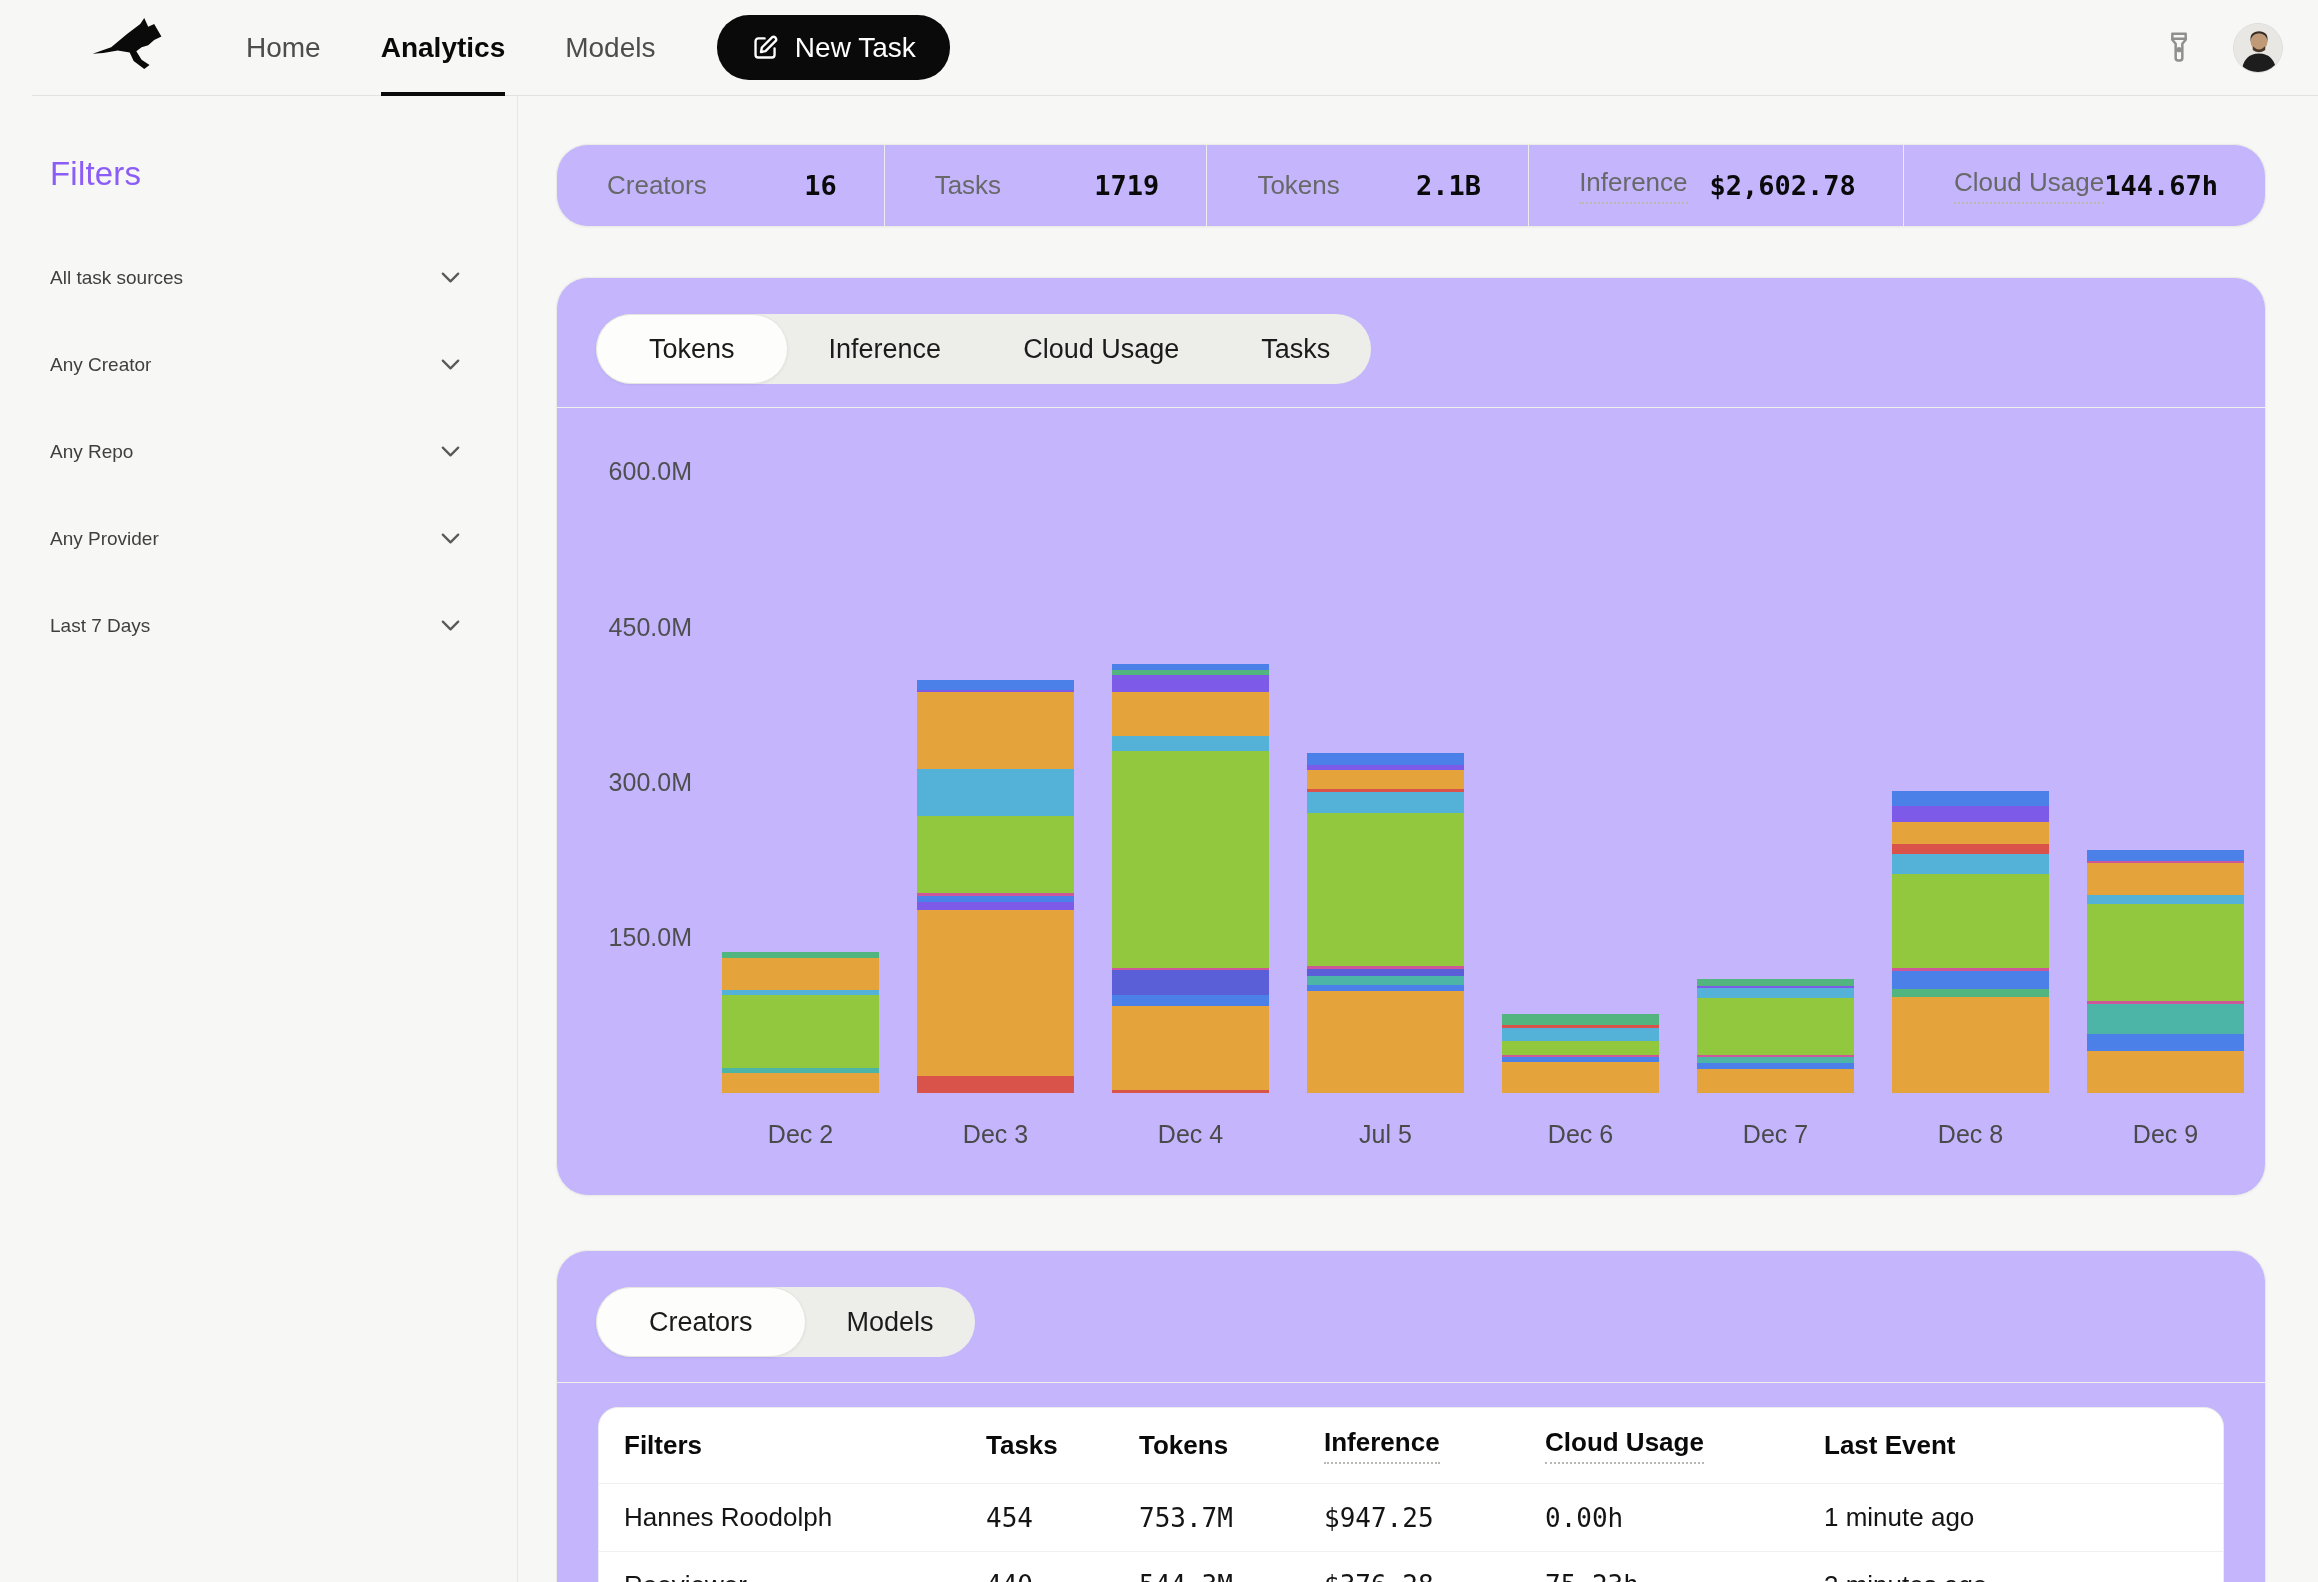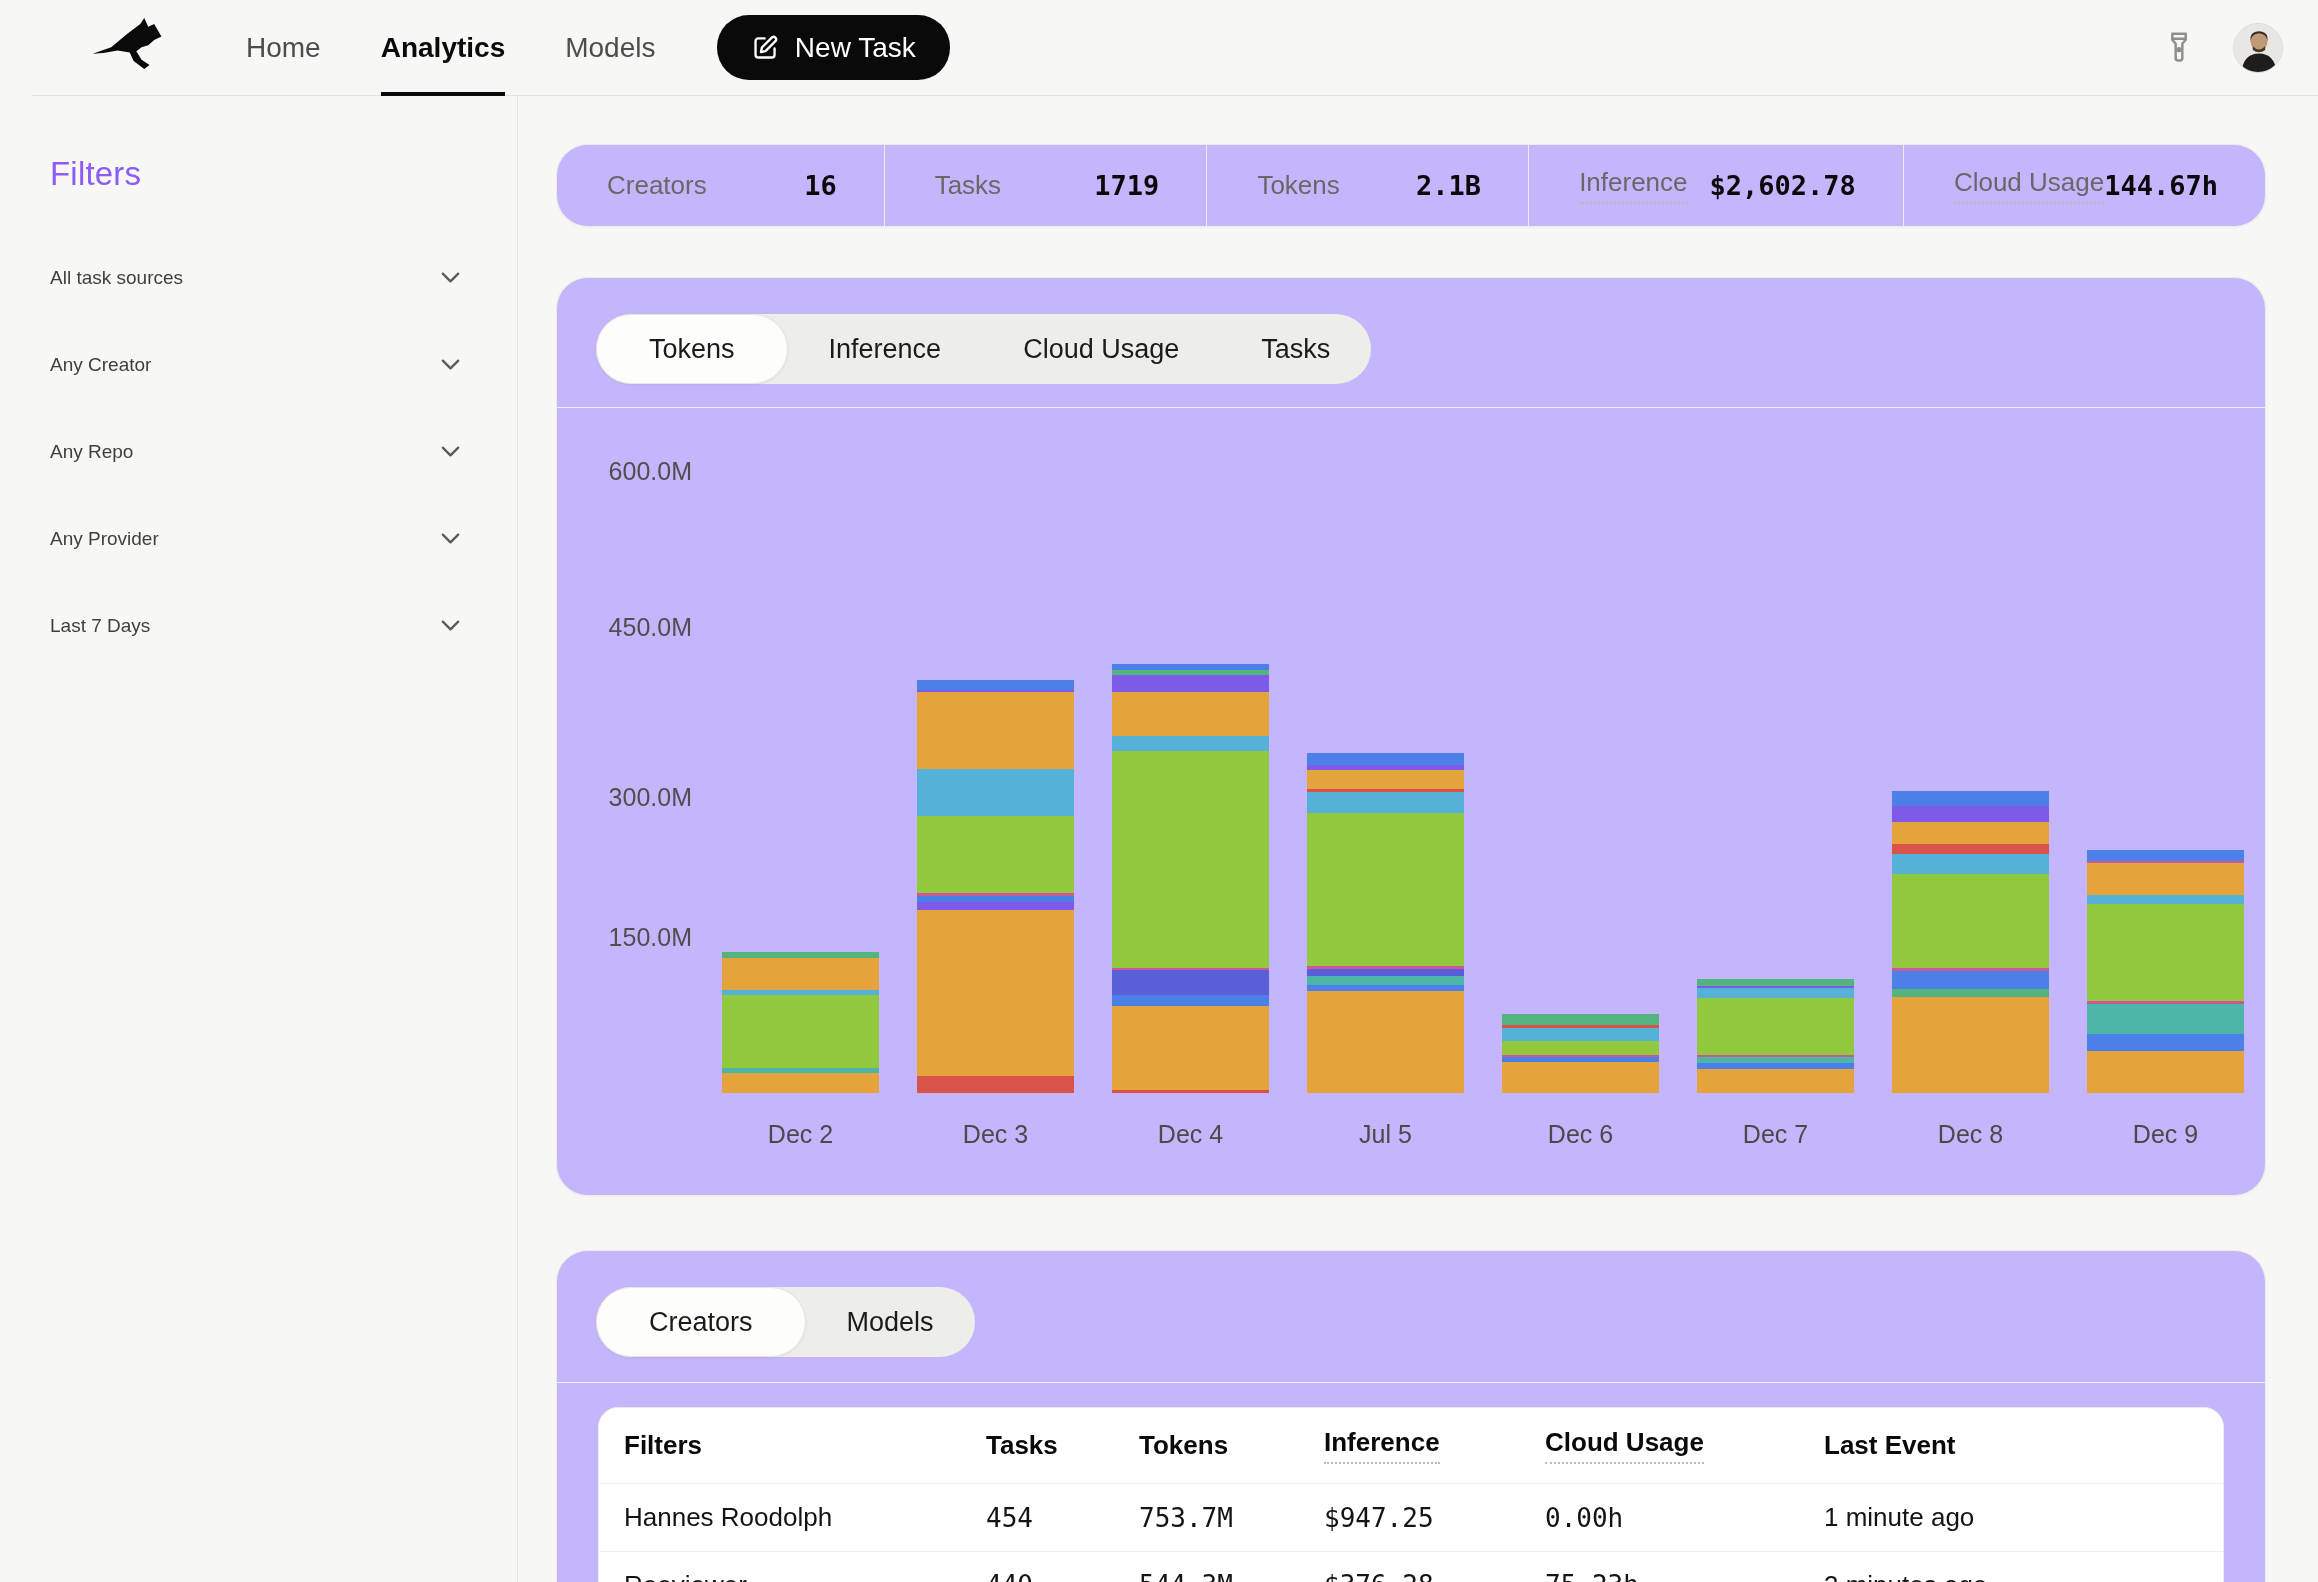--- a/index.html
+++ b/index.html
@@ -239,21 +239,21 @@
   <div class="card chart-card">
     <div class="seg">
       <div class="seg-tab active">Tokens</div>
       <div class="seg-tab">Inference</div>
       <div class="seg-tab">Cloud Usage</div>
       <div class="seg-tab">Tasks</div>
     </div>
     <div class="card-divider"></div>
     <div class="yaxis" id="yaxis">
         <div class="ytick" style="bottom: 141px;">150.0M</div>
-        <div class="ytick" style="bottom: 281px;">300.0M</div>
+        <div class="ytick" style="bottom: 296px;">300.0M</div>
         <div class="ytick" style="bottom: 451px;">450.0M</div>
         <div class="ytick" style="bottom: 607px;">600.0M</div>
       </div>
     <div class="plot" id="plot">
         <div class="bar-col">
           <div class="bar-stack">
             <div class="seg-block" style="height: 19.6px; background: rgb(229, 163, 59);"></div>
             <div class="seg-block" style="height: 5.2px; background: rgb(77, 181, 168);"></div>
             <div class="seg-block" style="height: 73px; background: rgb(146, 200, 62);"></div>
             <div class="seg-block" style="height: 5.2px; background: rgb(84, 178, 216);"></div>

